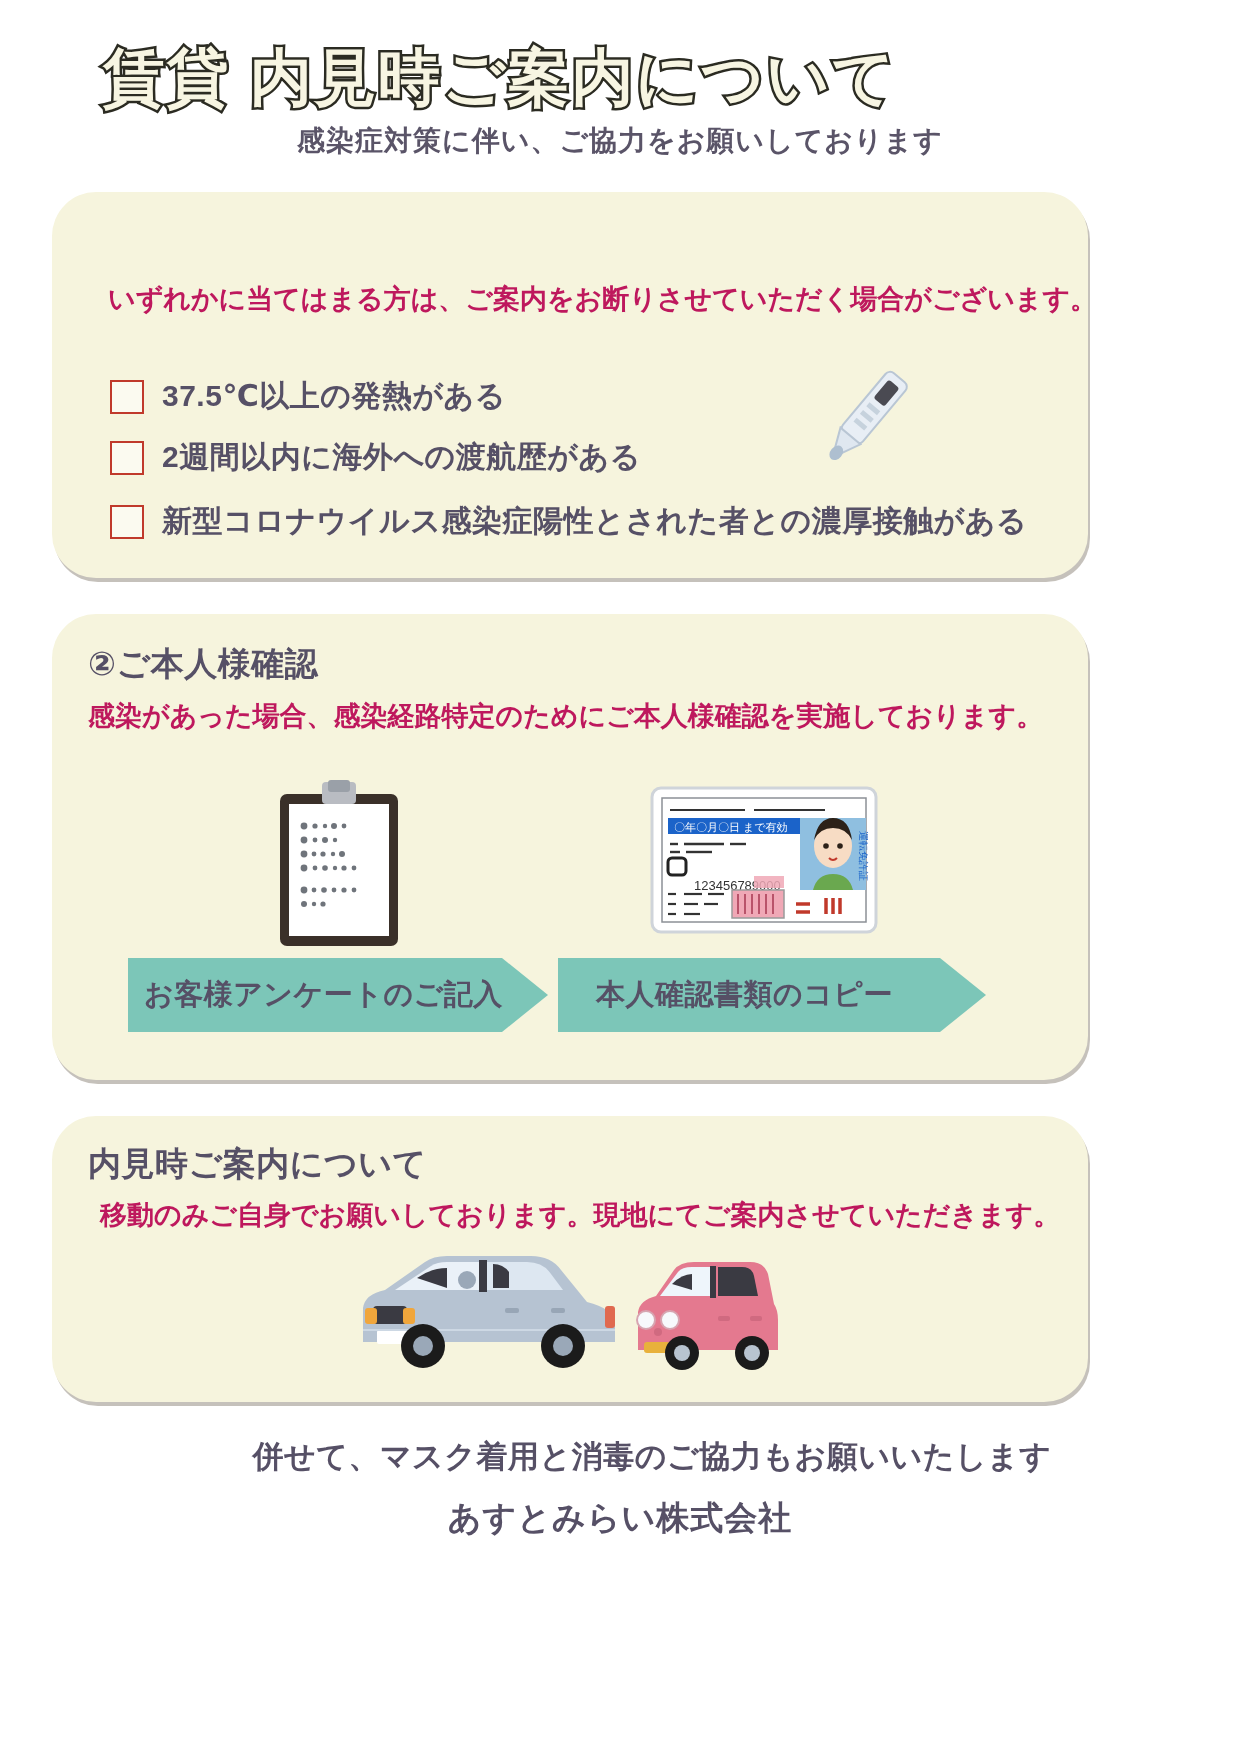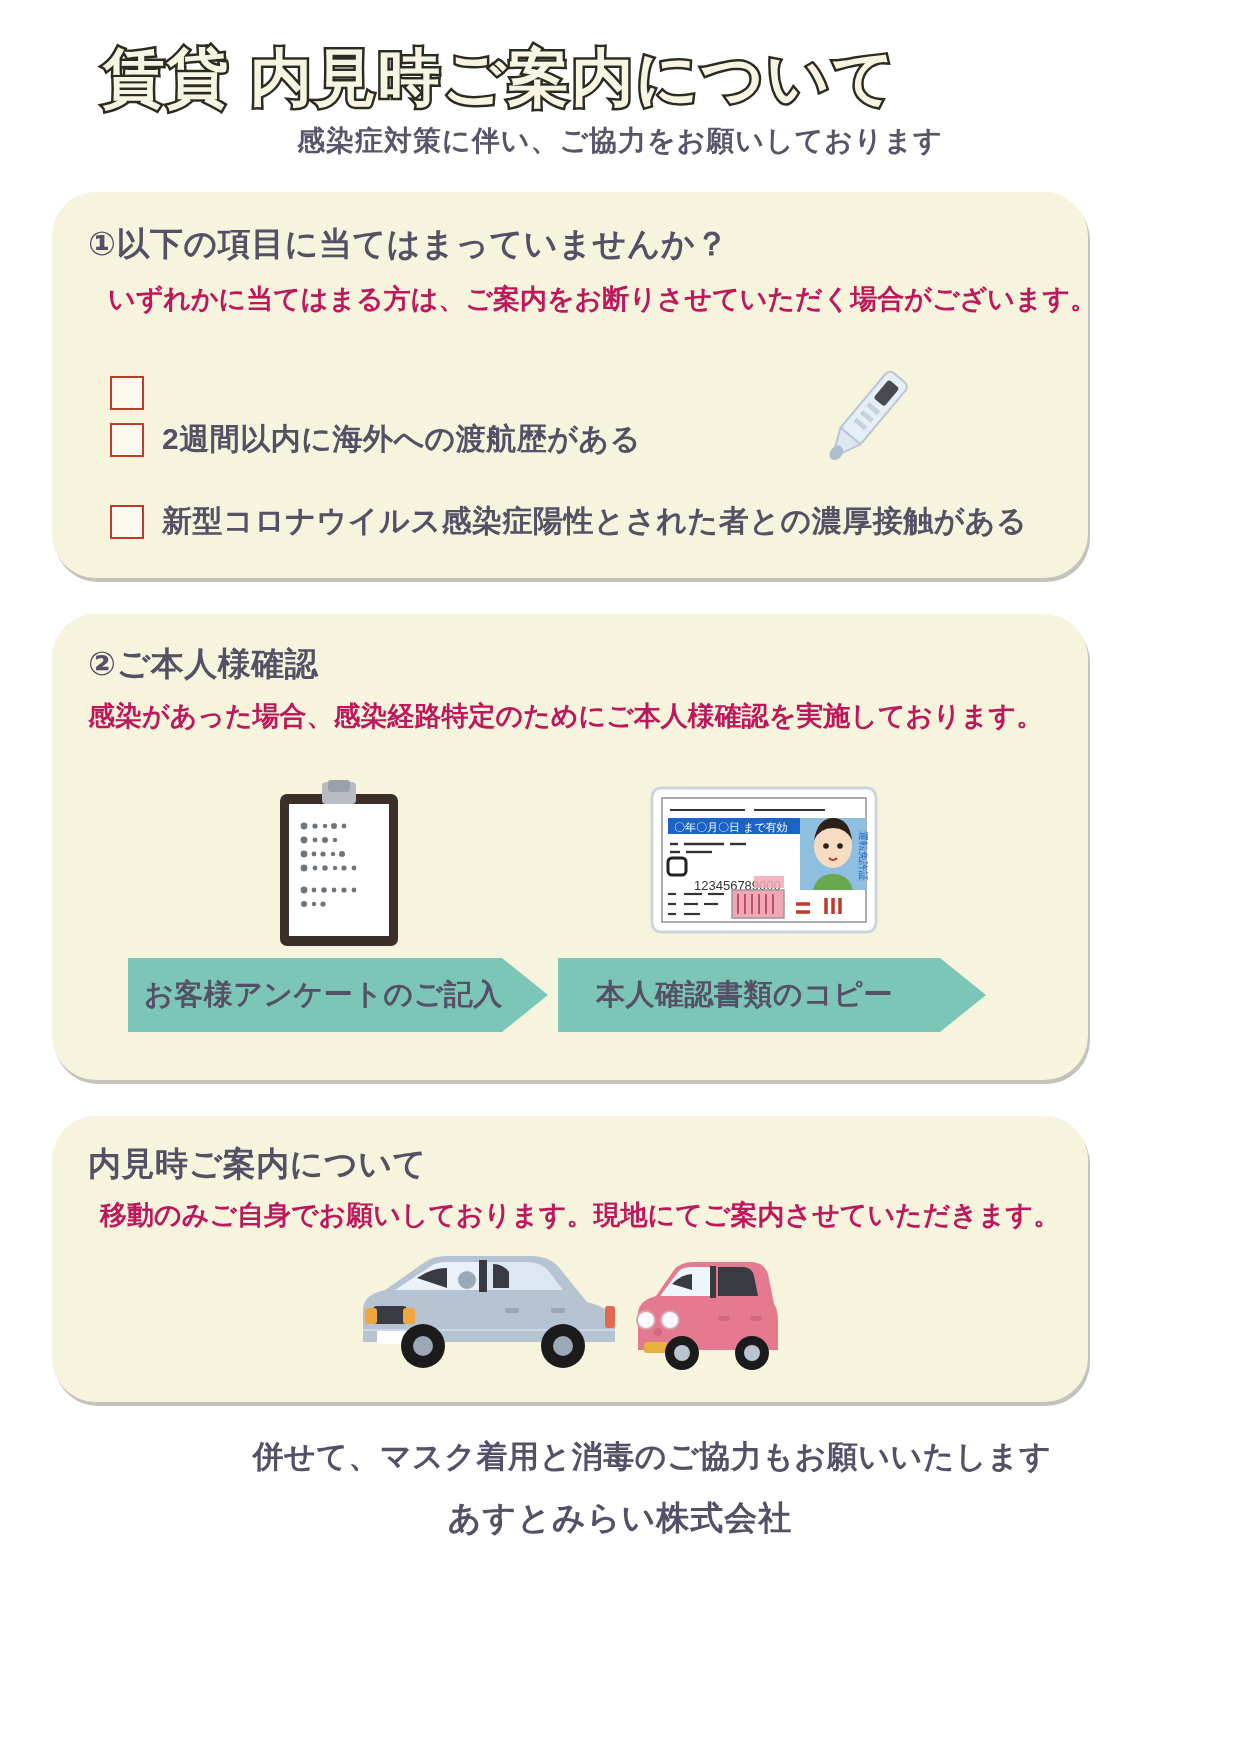--- a/index.html
+++ b/index.html
@@ -136,27 +136,27 @@
 
 <div class="page">
 
   <div class="title-wrap">
     <div class="title">賃貸 内見時ご案内について</div>
   </div>
   <div class="subtitle">感染症対策に伴い、ご協力をお願いしております</div>
 
   <div class="panel" id="panel1"></div>
 
-  <div class="sec-head" style="left:88px; top:222px;">①以下の項目に当てはまっていませんか？</div>
   <div class="sec-sub" style="left:108px; top:281px;">いずれかに当てはまる方は、ご案内をお断りさせていただく場合がございます。</div>
 
   <div class="check-row" style="left:110px; top:376px;">
     <span class="checkbox"></span>
-  </div>
-  <div class="check-row" style="left:110px; top:419px;">
+    <span class="check-label">37.5℃以上の発熱がある</span>
+  </div>
+  <div class="check-row" style="left:110px; top:437px;">
     <span class="checkbox"></span>
     <span class="check-label">2週間以内に海外への渡航歴がある</span>
   </div>
   <div class="check-row" style="left:110px; top:501px;">
     <span class="checkbox"></span>
     <span class="check-label">新型コロナウイルス感染症陽性とされた者との濃厚接触がある</span>
   </div>
 
   <svg class="thermo" viewBox="0 0 120 110">
     <g transform="rotate(40 60 55)">

